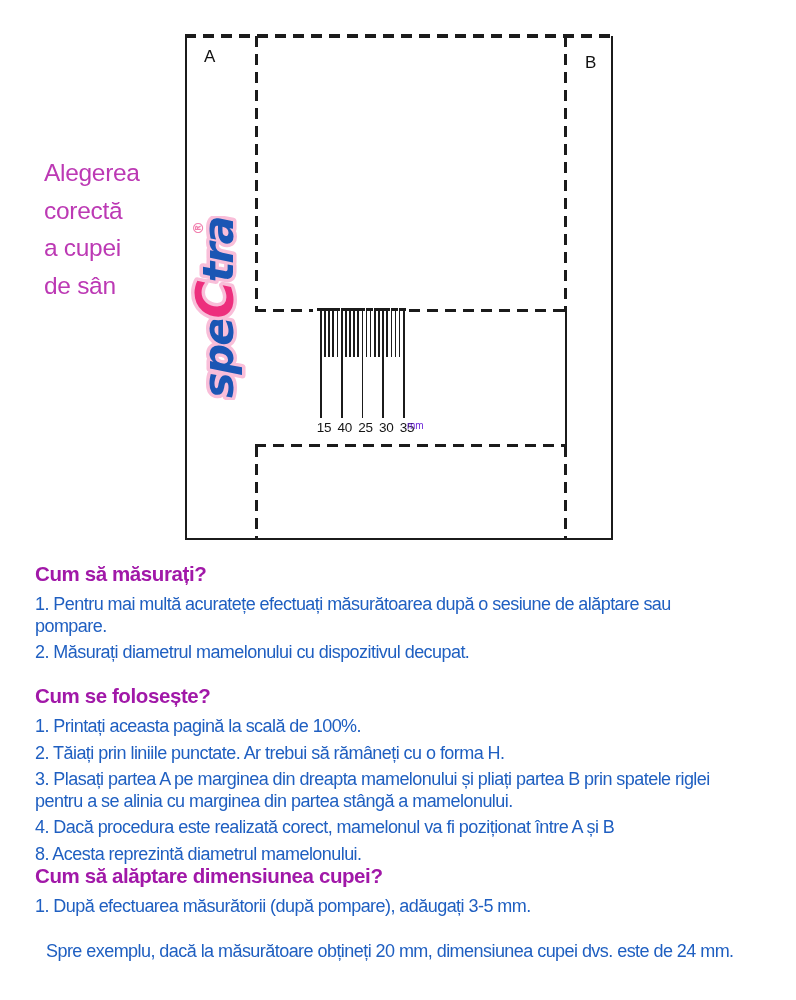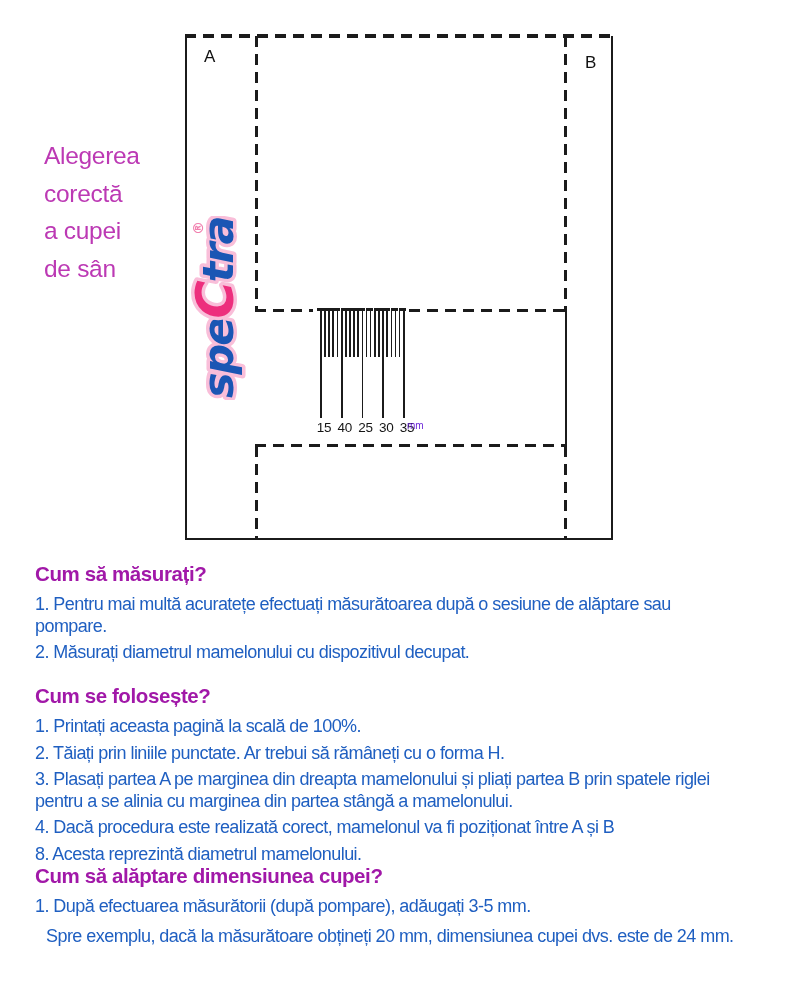--- a/index.html
+++ b/index.html
@@ -15,21 +15,21 @@
   html,body{background:#ffffff;}
   .page{
     position:relative;
     width:796px;height:1000px;
     background:#ffffff;
     overflow:hidden;
     font-family:"Liberation Sans", sans-serif;
   }
   
   .side-title{
-    position:absolute;left:44px;top:137px;
+    position:absolute;left:44px;top:154px;
     font-size:24.5px;line-height:37.5px;
     letter-spacing:-0.3px;
     color:var(--title);
     white-space:pre-line;
   }
   
   .solid{position:absolute;background:var(--line);}
   .dash-h{position:absolute;background:repeating-linear-gradient(to right,var(--line) 0 11px,transparent 11px 18px);}
   .dash-v{position:absolute;background:repeating-linear-gradient(to bottom,var(--line) 0 11px,transparent 11px 18px);}
   .corner-label{
@@ -76,21 +76,21 @@
   .sec h2{
     font-size:20.5px;font-weight:700;letter-spacing:-0.4px;
     color:var(--heading);margin:0 0 8px 0;
   }
   .sec p{
     font-size:18px;line-height:21.5px;letter-spacing:-0.55px;
     color:var(--body);margin:5px 0 0 0;white-space:pre-line;
   }
   .sec p:first-of-type{margin-top:0;}
   .sec-3 p:first-of-type{margin-top:5px;}
-  .sec-3 p.indent{padding-left:11px;margin-top:8px;}
+  .sec-3 p.indent{padding-left:11px;margin-top:23px;}
 </style>
 </head>
 <body>
 
 <div class="page">
 
   <div class="side-title">Alegerea
 corectă
 a cupei
 de sân</div>

